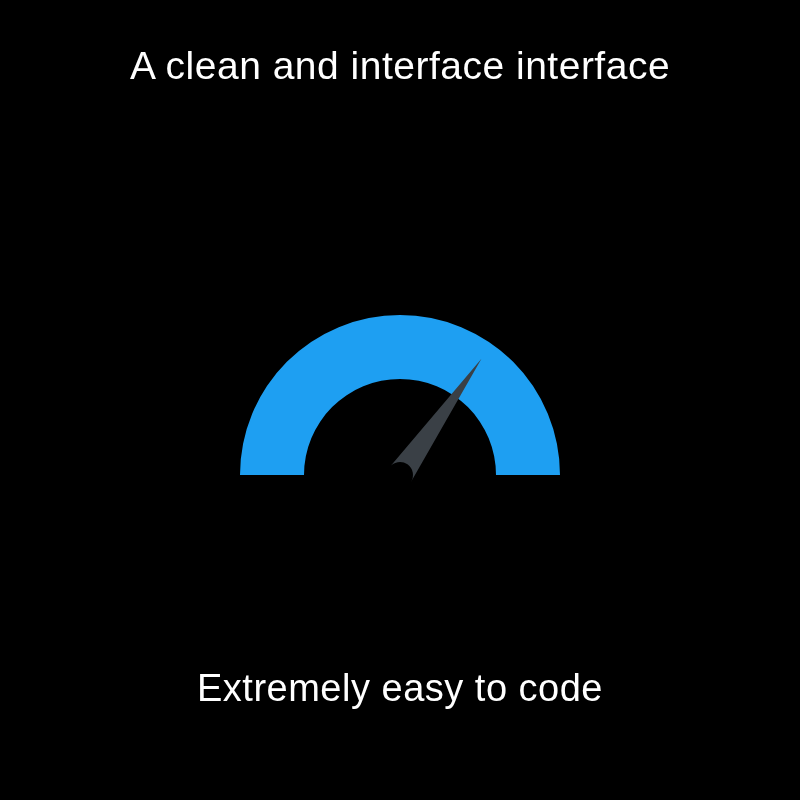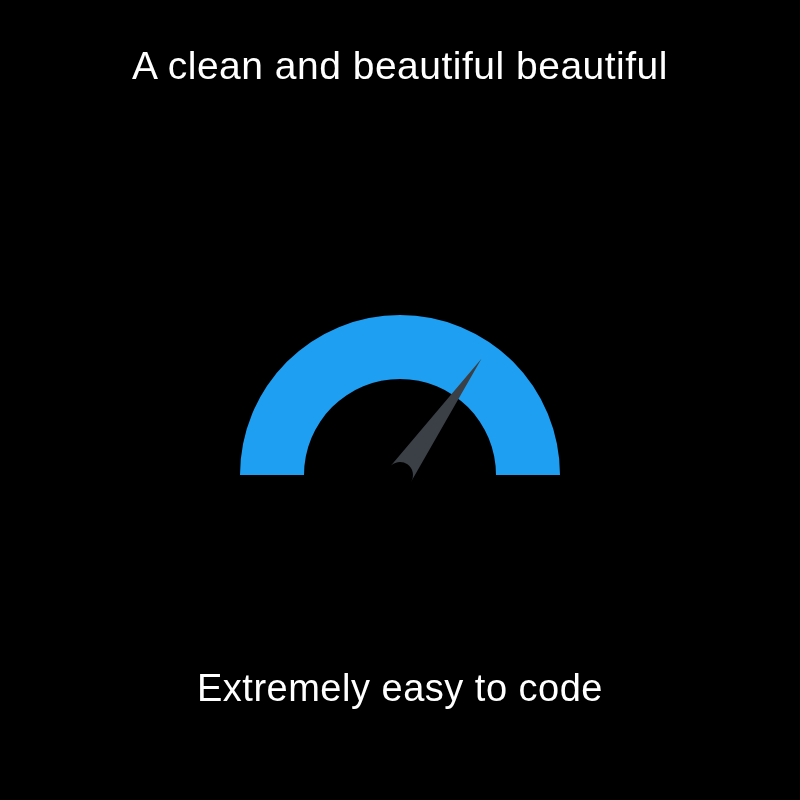--- a/index.html
+++ b/index.html
@@ -40,21 +40,21 @@
     .subtitle {
       font-size: 38px;
       font-weight: 400;
       text-align: center;
       letter-spacing: 0.5px;
     }
   </style>
 </head>
 <body>
 
-<div class="title">A clean and beautiful beautiful</div>
+<div class="title">A clean and interface interface</div>
 
 <div class="gauge-container">
   <svg class="gauge-svg" viewBox="0 0 350 210">
 
     <path id="gauge-arc" d="M 15 190 A 160 160 0 0 1 335 190 L 271 190 A 96 96 0 0 0 79 190 Z" fill="#1E9FF2"></path>
 
     <path id="gauge-needle" d="M 185.6489765757569 197.4564936725636 L 256.4478539618485 73.68040971096315 L 164.3510234242431 182.5435063274364 A 13 13 0 0 1 185.6489765757569 197.4564936725636 Z" fill="#3A4046"></path>
   </svg>
 </div>
 

